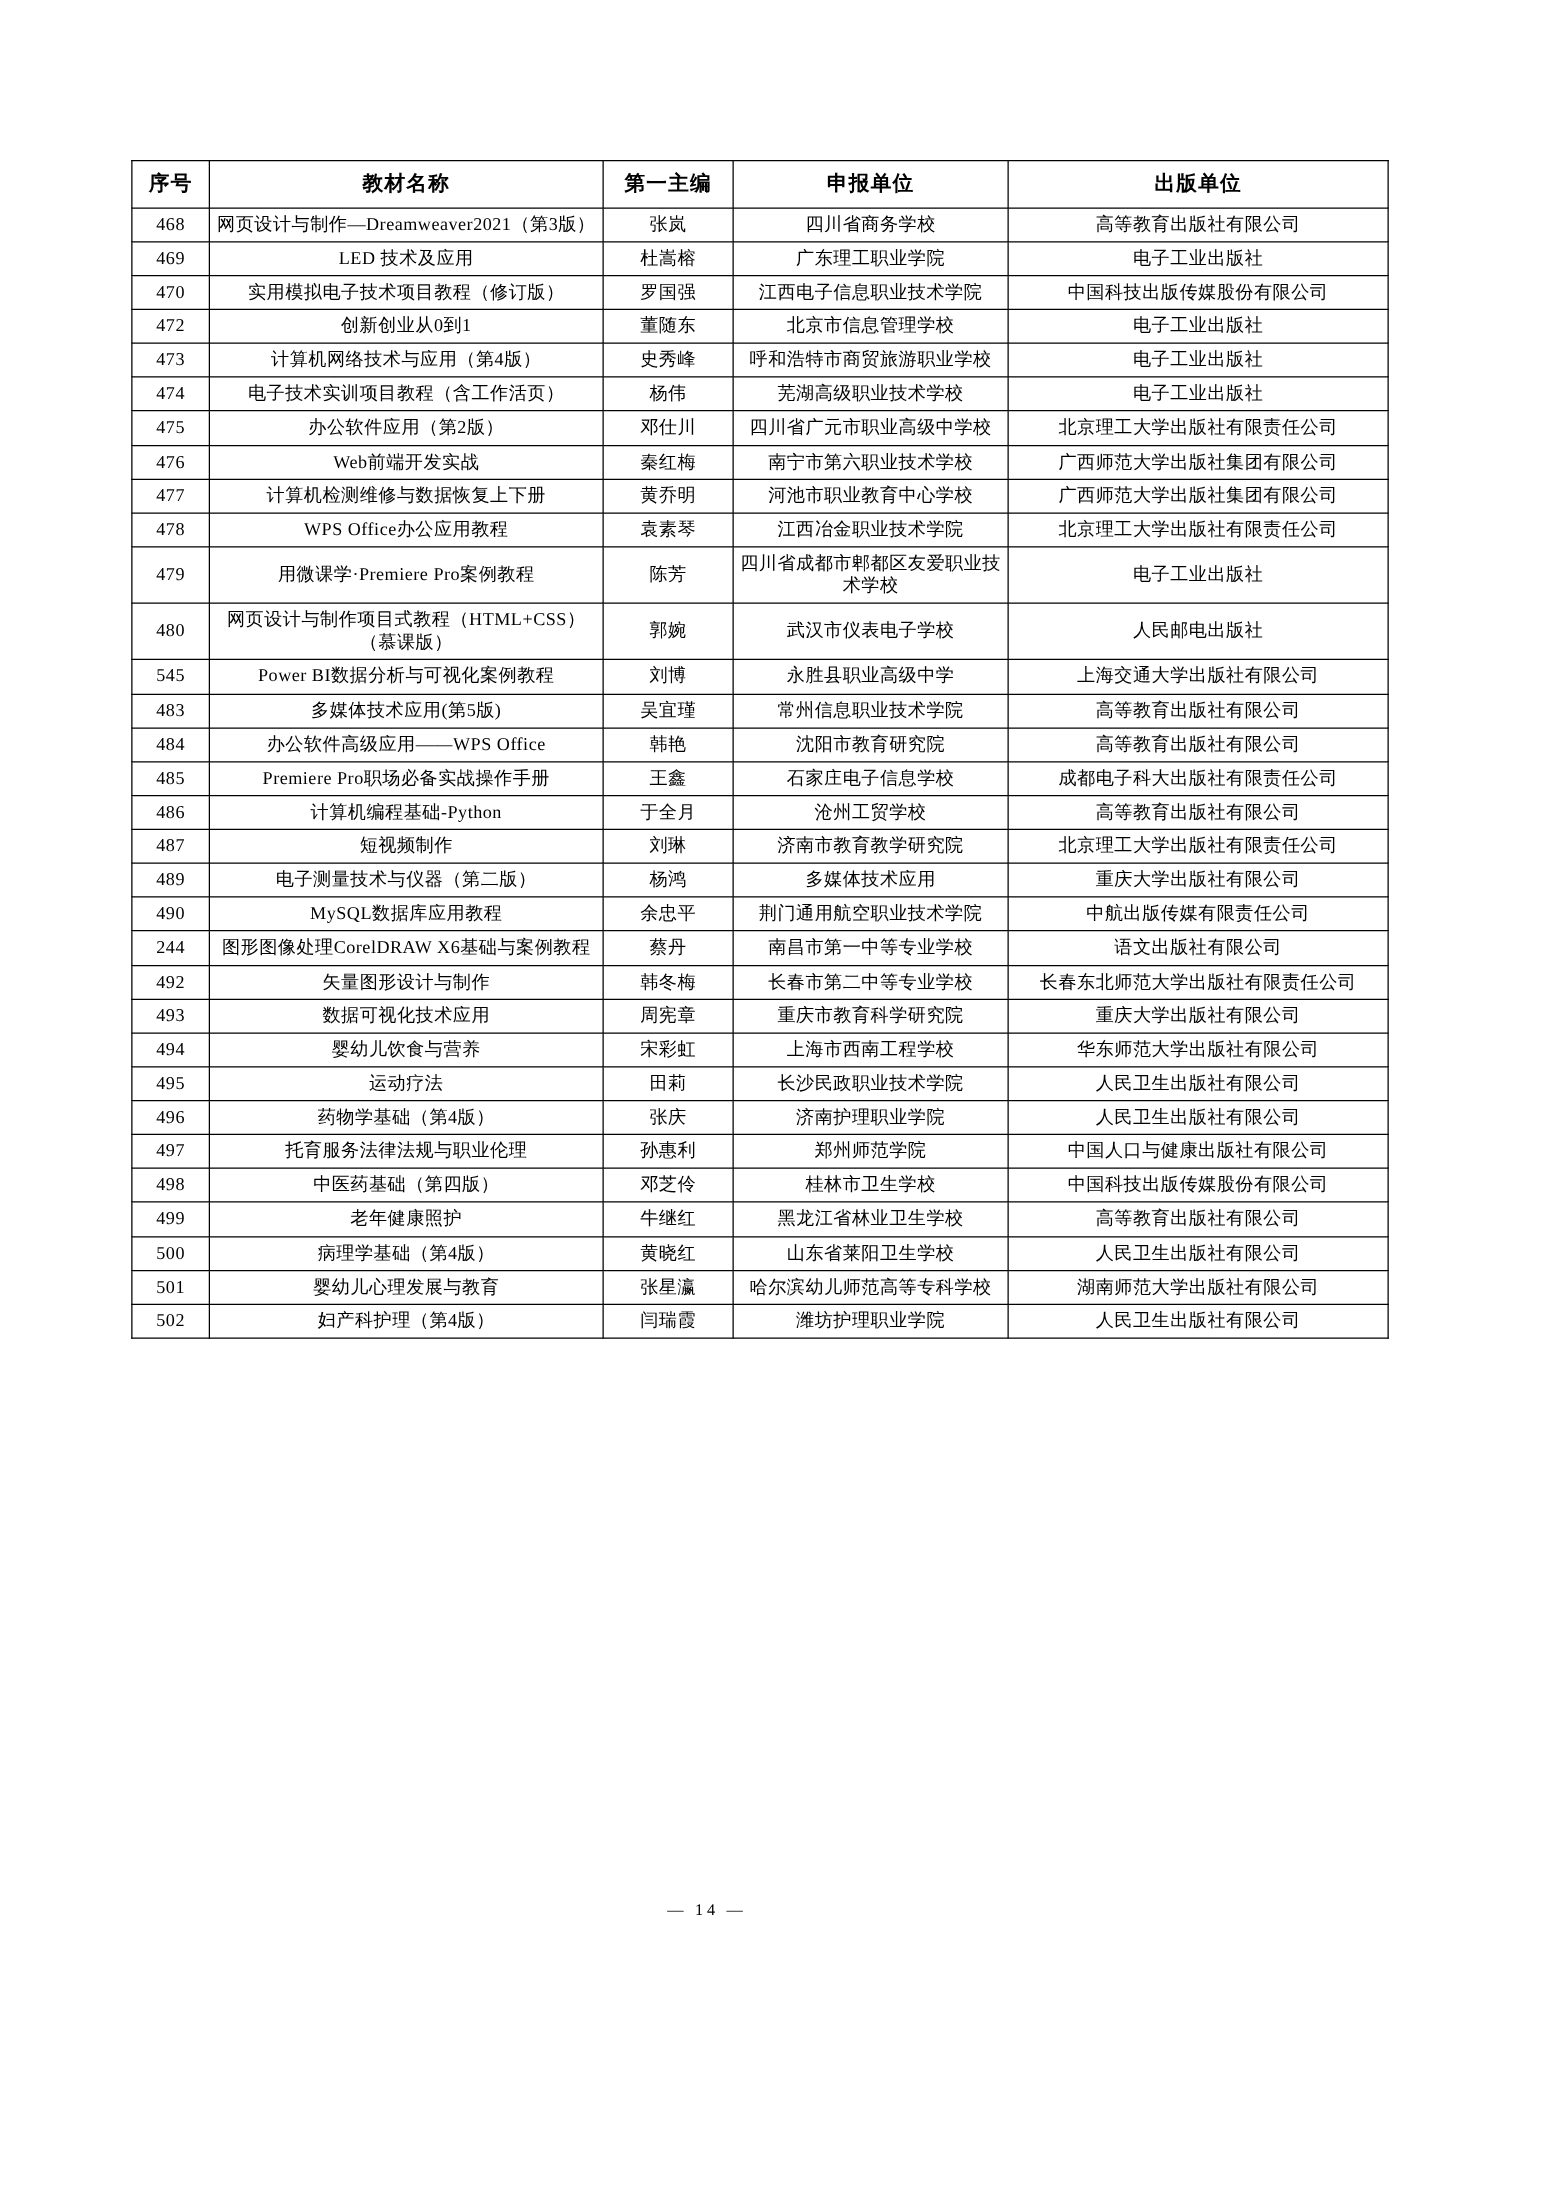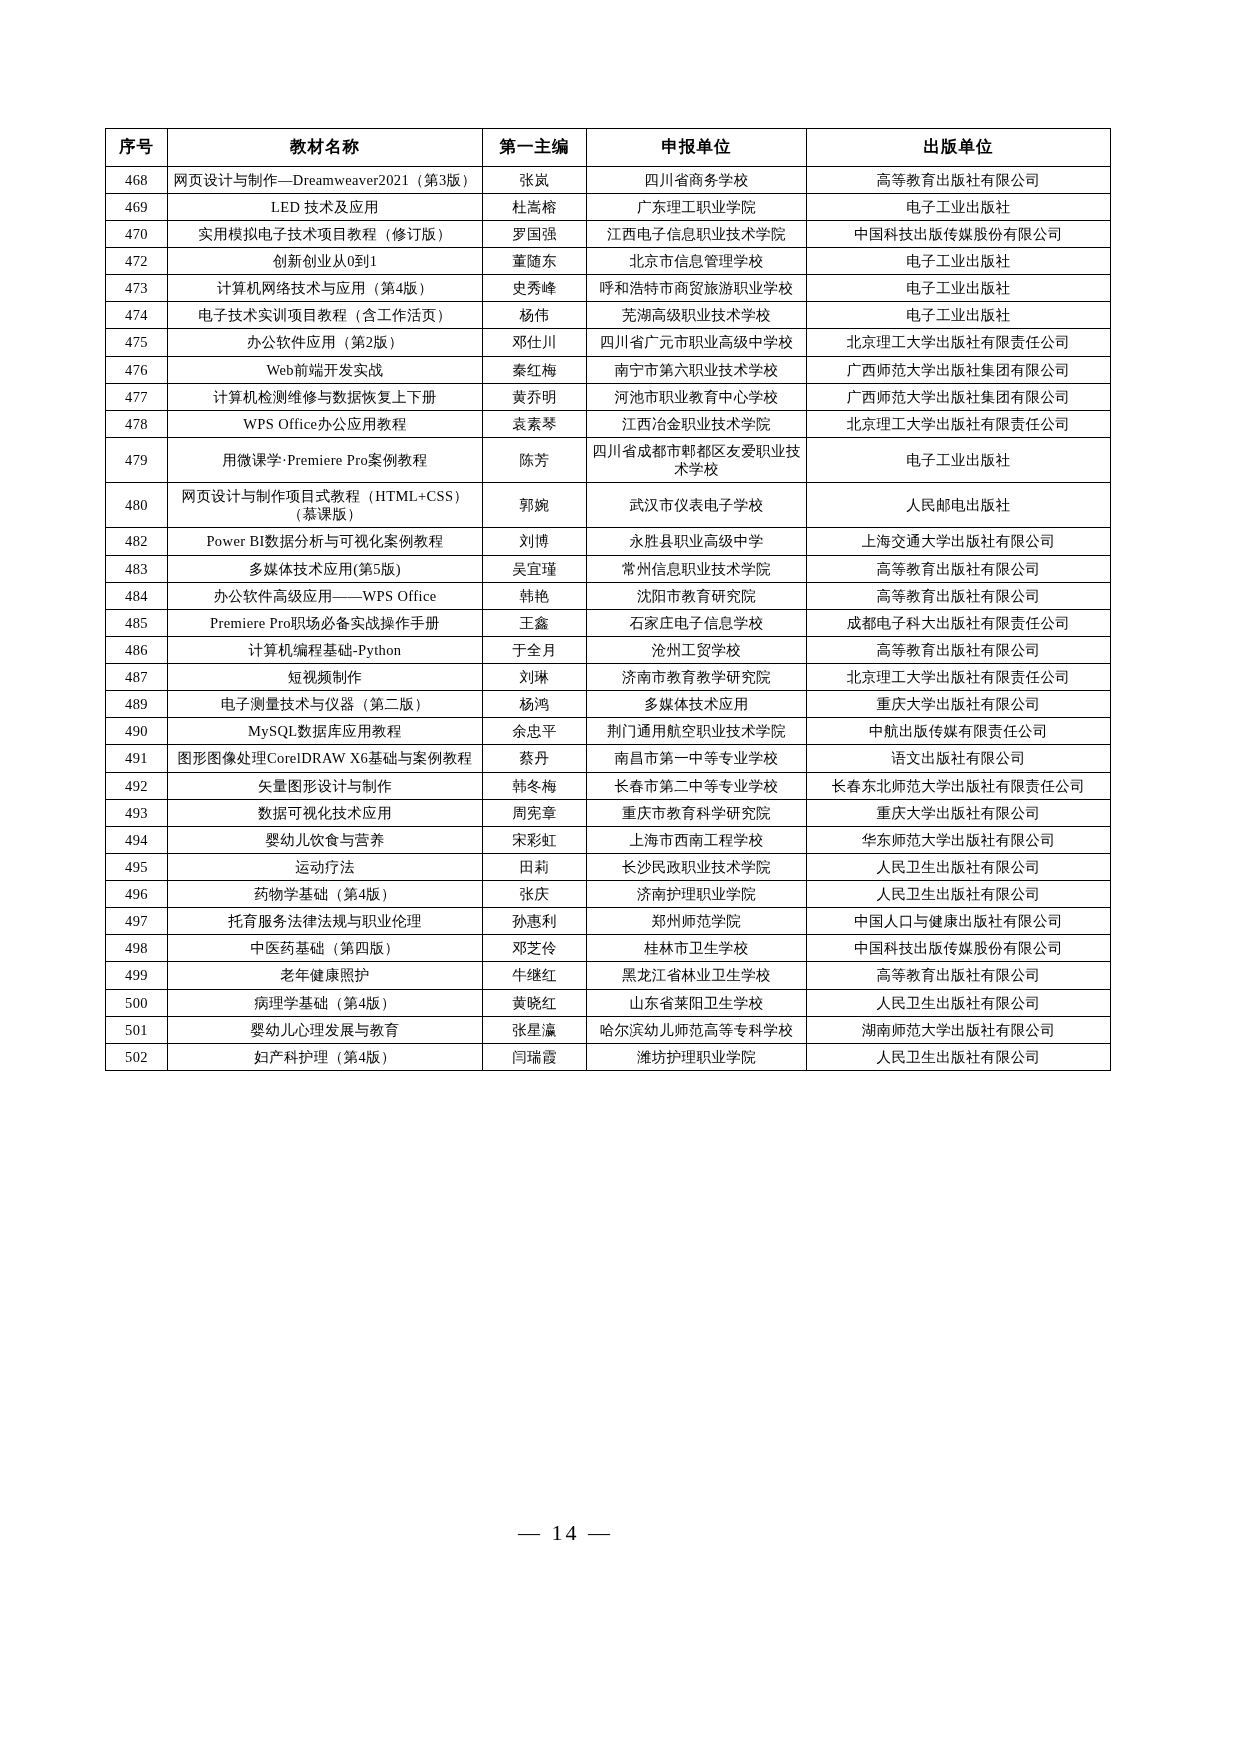--- a/index.html
+++ b/index.html
@@ -60,21 +60,21 @@
   td.editor { font-size: 14.5px; }
   td.unit { font-size: 14.5px; }
   td.pub { font-size: 14.5px; }
 
   .page-number {
     position: absolute;
     left: 0;
     top: 1520px;
     width: 1131px;
     text-align: center;
-    font-size: 22px;
+    font-size: 13px;
     letter-spacing: 3px;
     font-family: "Liberation Serif", serif;
   }
 </style>
 </head>
 <body>
 
 <div class="page">
   <div class="table-wrap">
     <table class="doc-table">
@@ -173,21 +173,21 @@
             <td class="pub">电子工业出版社</td>
           </tr>
           <tr>
             <td class="idx">480</td>
             <td class="name">网页设计与制作项目式教程（HTML+CSS）（慕课版）</td>
             <td class="editor">郭婉</td>
             <td class="unit">武汉市仪表电子学校</td>
             <td class="pub">人民邮电出版社</td>
           </tr>
           <tr>
-            <td class="idx">482</td>
+            <td class="idx">545</td>
             <td class="name">Power BI数据分析与可视化案例教程</td>
             <td class="editor">刘博</td>
             <td class="unit">永胜县职业高级中学</td>
             <td class="pub">上海交通大学出版社有限公司</td>
           </tr>
           <tr>
             <td class="idx">483</td>
             <td class="name">多媒体技术应用(第5版)</td>
             <td class="editor">吴宜瑾</td>
             <td class="unit">常州信息职业技术学院</td>
@@ -229,21 +229,21 @@
             <td class="pub">重庆大学出版社有限公司</td>
           </tr>
           <tr>
             <td class="idx">490</td>
             <td class="name">MySQL数据库应用教程</td>
             <td class="editor">余忠平</td>
             <td class="unit">荆门通用航空职业技术学院</td>
             <td class="pub">中航出版传媒有限责任公司</td>
           </tr>
           <tr>
-            <td class="idx">491</td>
+            <td class="idx">244</td>
             <td class="name">图形图像处理CorelDRAW X6基础与案例教程</td>
             <td class="editor">蔡丹</td>
             <td class="unit">南昌市第一中等专业学校</td>
             <td class="pub">语文出版社有限公司</td>
           </tr>
           <tr>
             <td class="idx">492</td>
             <td class="name">矢量图形设计与制作</td>
             <td class="editor">韩冬梅</td>
             <td class="unit">长春市第二中等专业学校</td>

